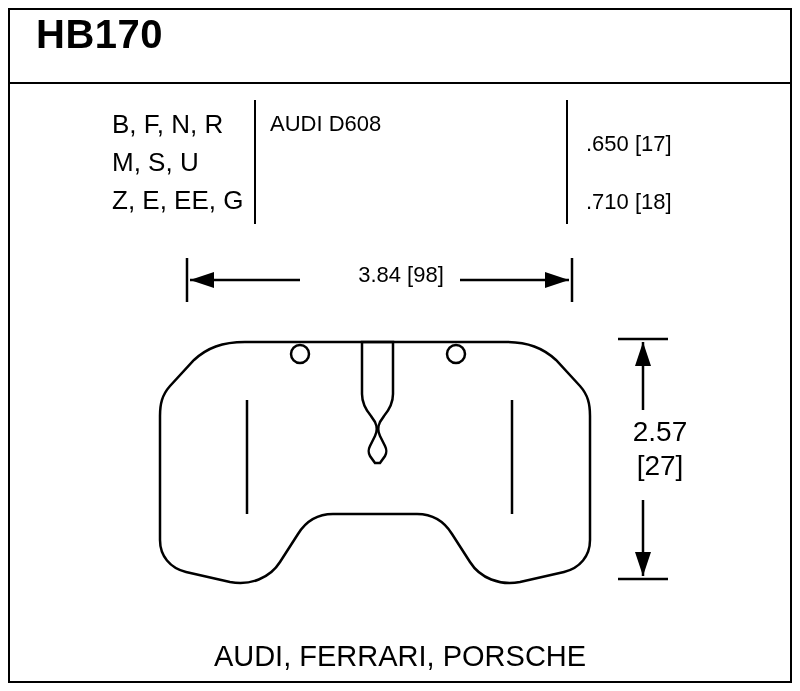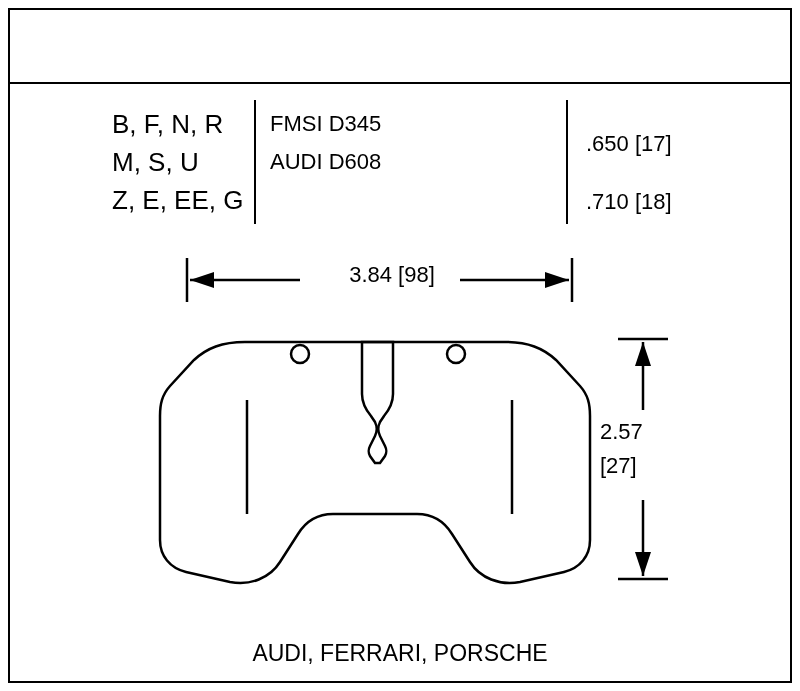--- a/index.html
+++ b/index.html
@@ -74,72 +74,72 @@
     width: 160px;
   }
   .thick-row {
     font-size: 22px;
     line-height: 38px;
     white-space: nowrap;
     margin-top: 20px;
   }
   .dim-width-label {
     position: absolute;
-    left: 0;
+    left: 9px;
     top: 262px;
     width: 784px;
     text-align: center;
     font-size: 22px;
   }
   .dim-height-label {
     position: absolute;
     left: 600px;
     top: 415px;
     width: 120px;
-    text-align: left;
-    font-size: 22px;
+    text-align: center;
+    font-size: 28px;
     line-height: 34px;
   }
   .footer-label {
     position: absolute;
     left: 0;
     top: 640px;
     width: 800px;
     text-align: center;
-    font-size: 23px;
+    font-size: 29px;
   }
   svg.overlay {
     position: absolute;
     left: 0;
     top: 0;
     width: 800px;
     height: 691px;
   }
 </style>
 </head>
 <body>
 
 <div id="page">
 
   <div class="border-frame"></div>
 
+  <div class="part-number">HB170</div>
 
   <div class="rule-h" style="left:10px; top:82px; width:780px;"></div>
 
   <div class="rule-v" style="left:254px; top:100px; height:124px;"></div>
   <div class="rule-v" style="left:566px; top:100px; height:124px;"></div>
 
   <div class="compound-col">
     <div class="compound-row">B,  F,  N,  R</div>
     <div class="compound-row">M,  S,  U</div>
     <div class="compound-row">Z,  E,  EE,  G</div>
   </div>
 
   <div class="fmsi-col">
-    <div class="fmsi-row">FMSI  D345</div>
     <div class="fmsi-row">AUDI  D608</div>
   </div>
 
   <div class="thick-col">
     <div class="thick-row">.650  [17]</div>
     <div class="thick-row">.710  [18]</div>
   </div>
 
   <div class="dim-width-label">3.84  [98]</div>
 

